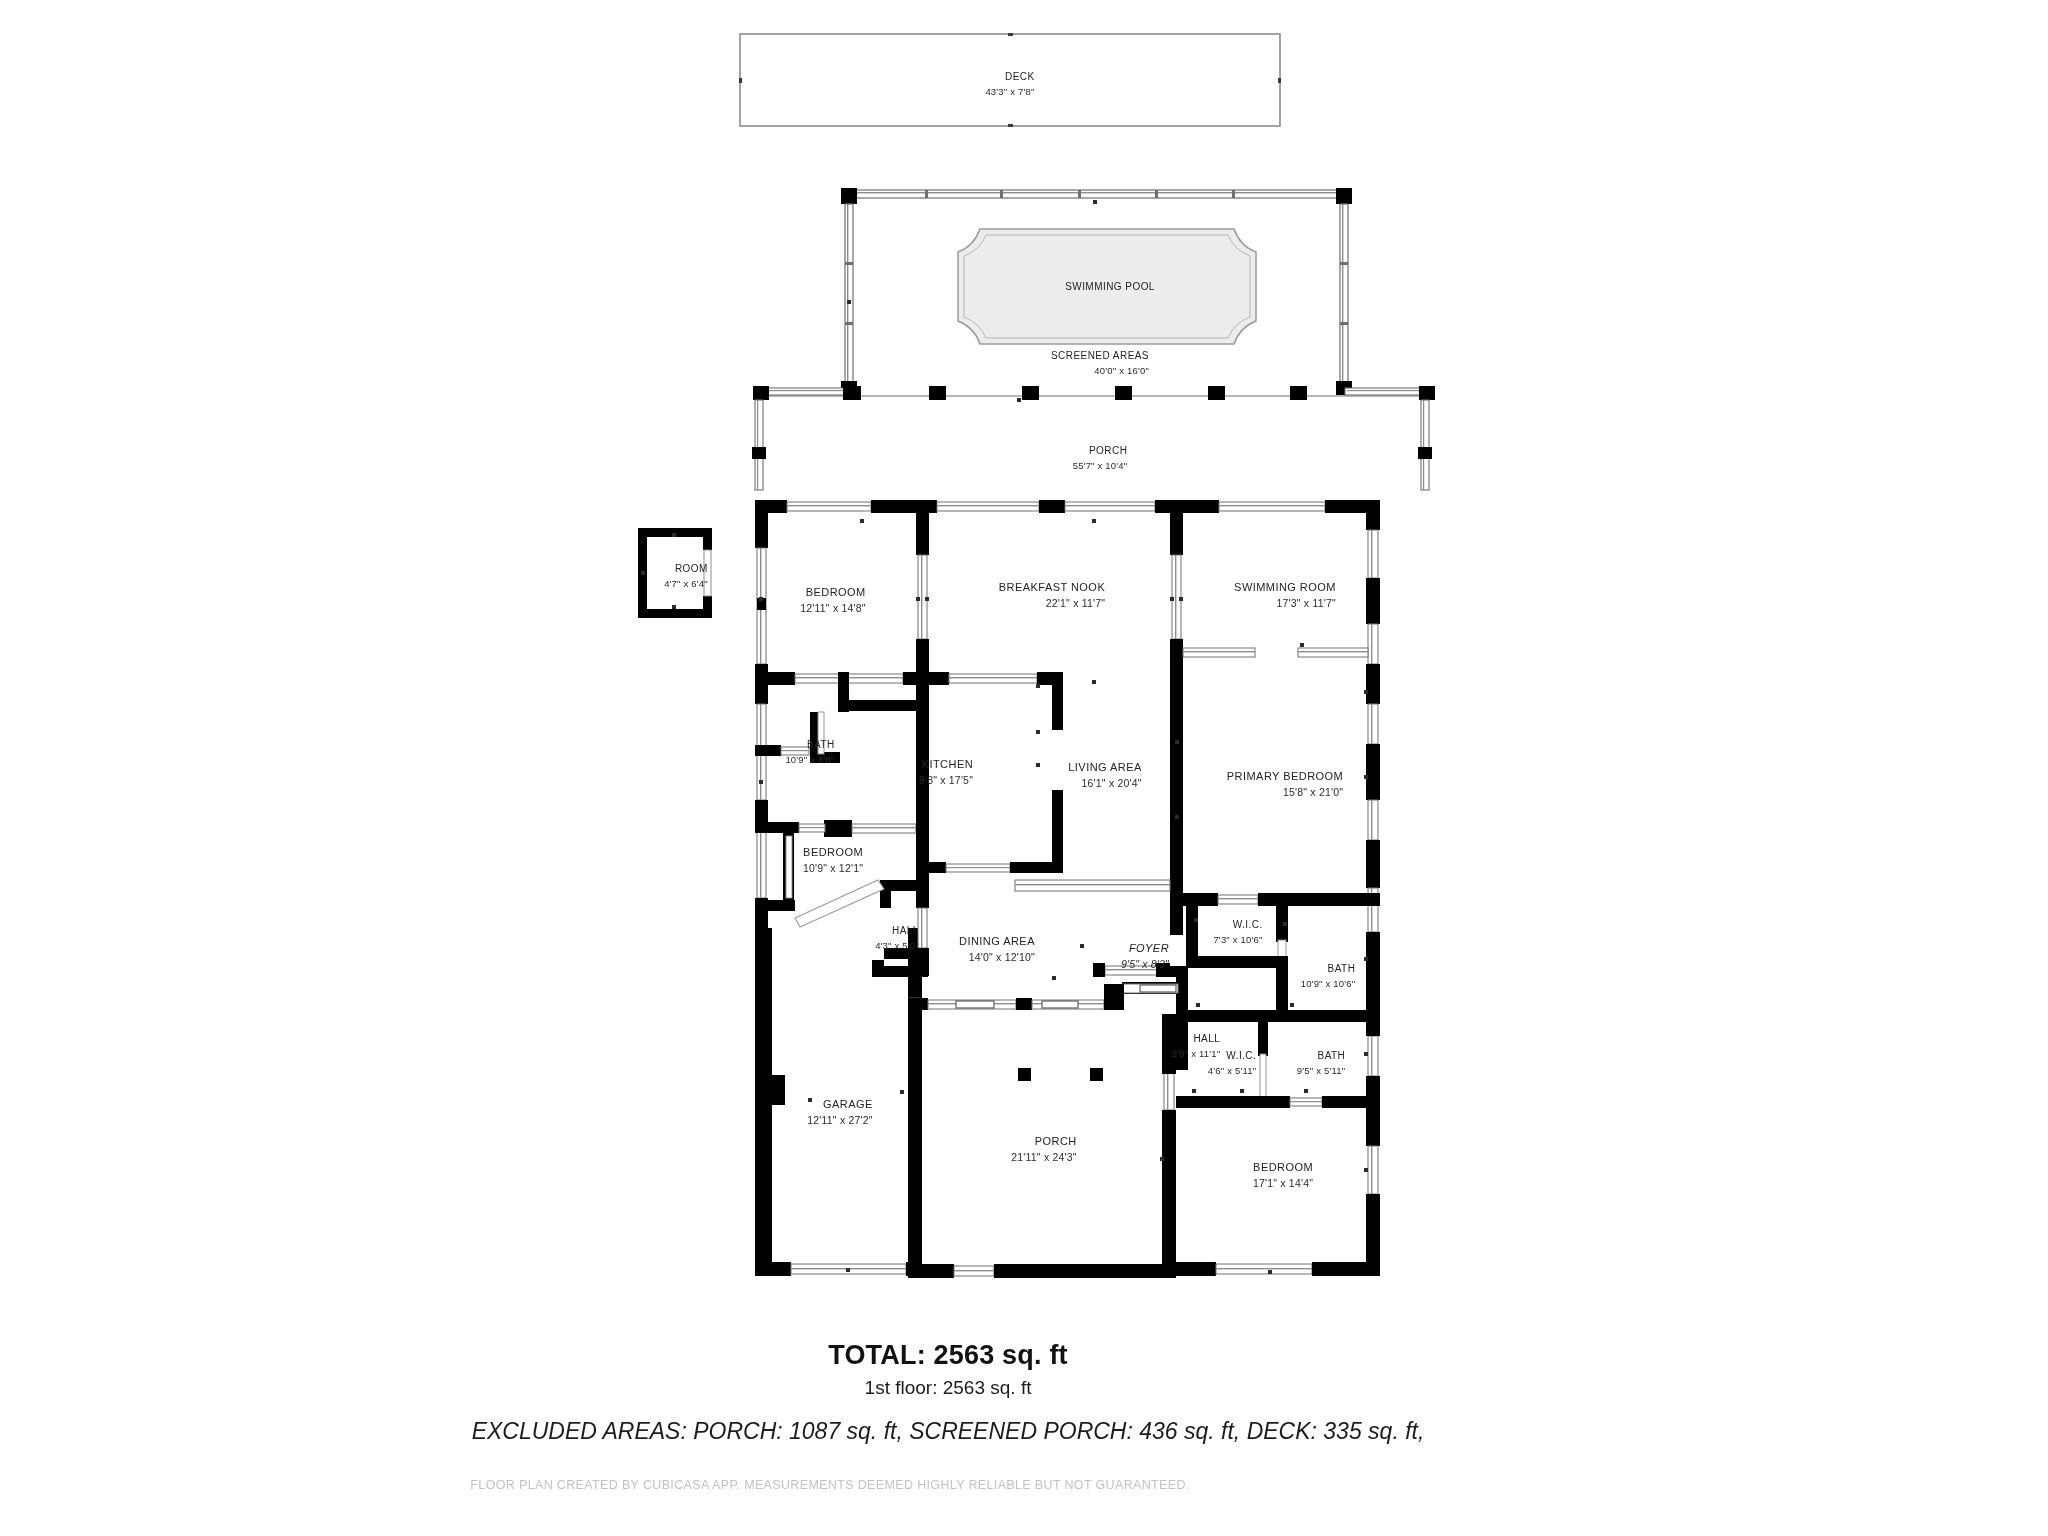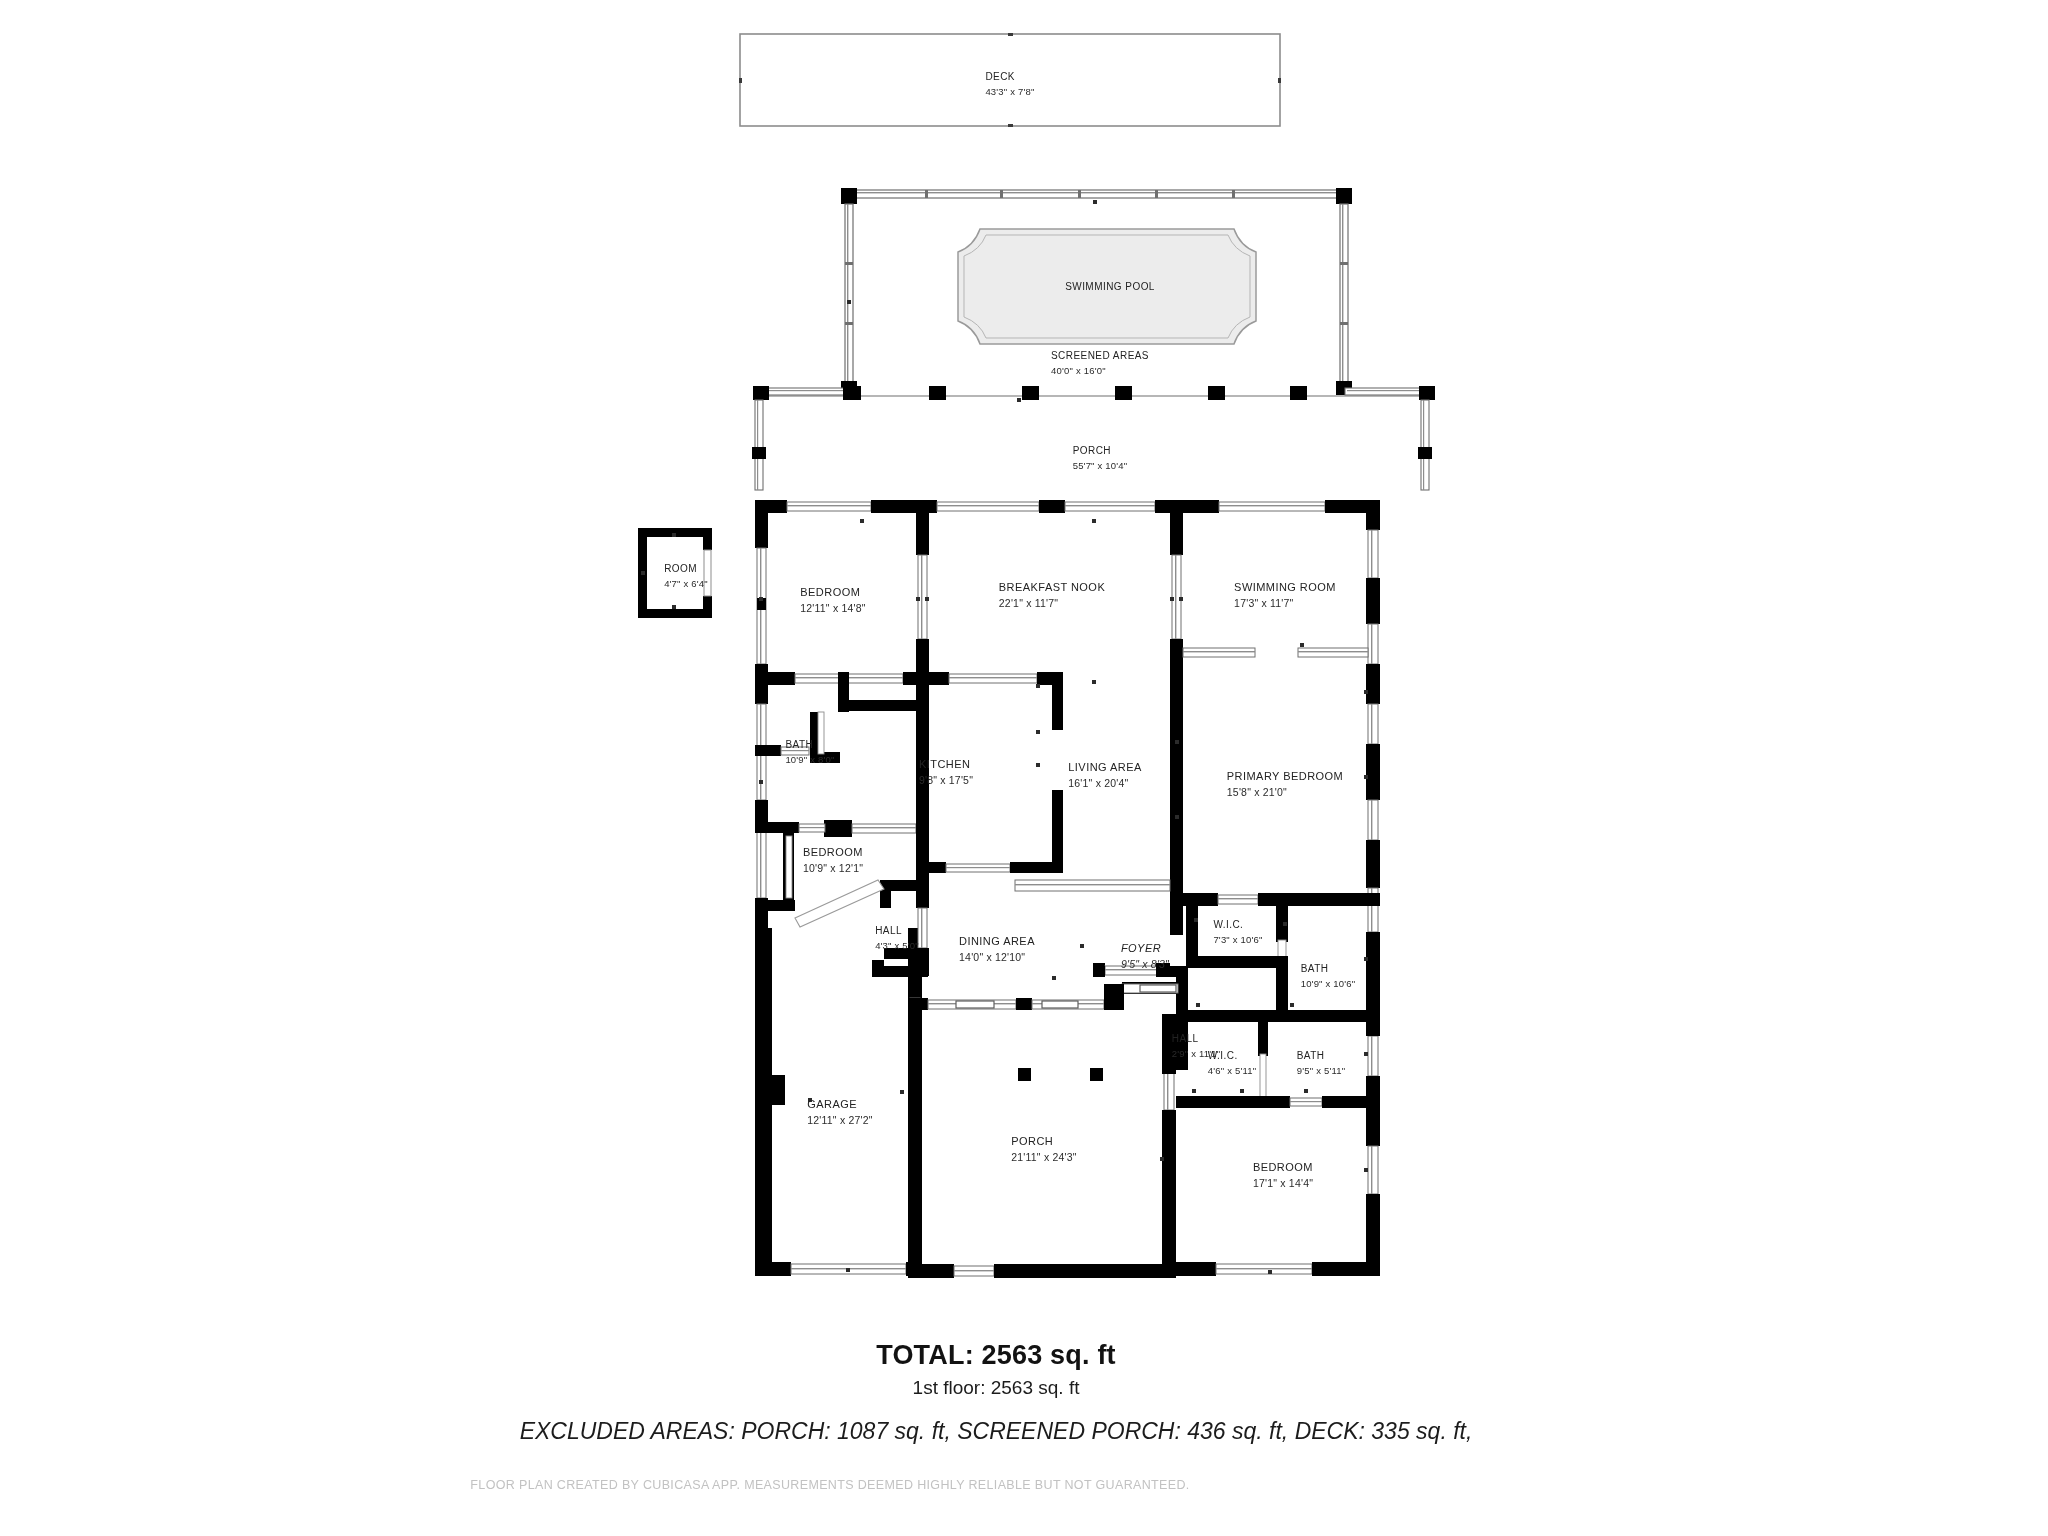--- a/index.html
+++ b/index.html
@@ -30,21 +30,21 @@
   svg.plan-svg {
     position: absolute;
     left: 0; top: 0;
     width: 2048px;
     height: 1536px;
     display: block;
   }
   
   .room-label {
     position: absolute;
-    text-align: left;
+    text-align: right;
     transform: translate(-50%, -50%);
     line-height: 1.45;
     white-space: nowrap;
     pointer-events: none;
   }
   .room-label .rl-name {
     display: block;
     font-size: 12.5px;
     letter-spacing: 0.45px;
     color: #232323;
@@ -61,21 +61,20 @@
   .room-label.tiny .rl-dim   { font-size: 9.5px; }
 
   
   .summary {
     position: absolute;
     left: 0;
     top: 1340px;
     width: 1896px;
     text-align: center;
     font-family: "Liberation Sans", sans-serif;
-    padding-left: 48px;
   }
   .summary .total {
     font-size: 27px;
     font-weight: bold;
     color: #121212;
     letter-spacing: 0.2px;
     margin-bottom: 6px;
   }
   .summary .floor {
     font-size: 19px;

